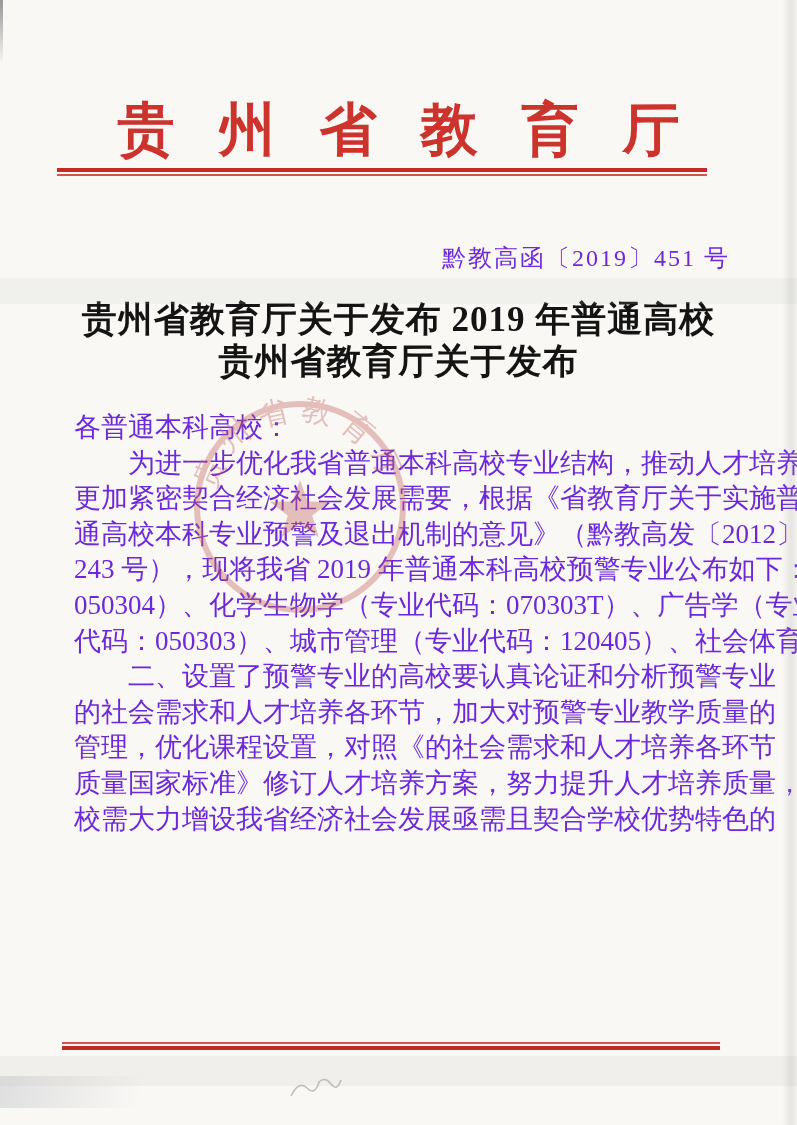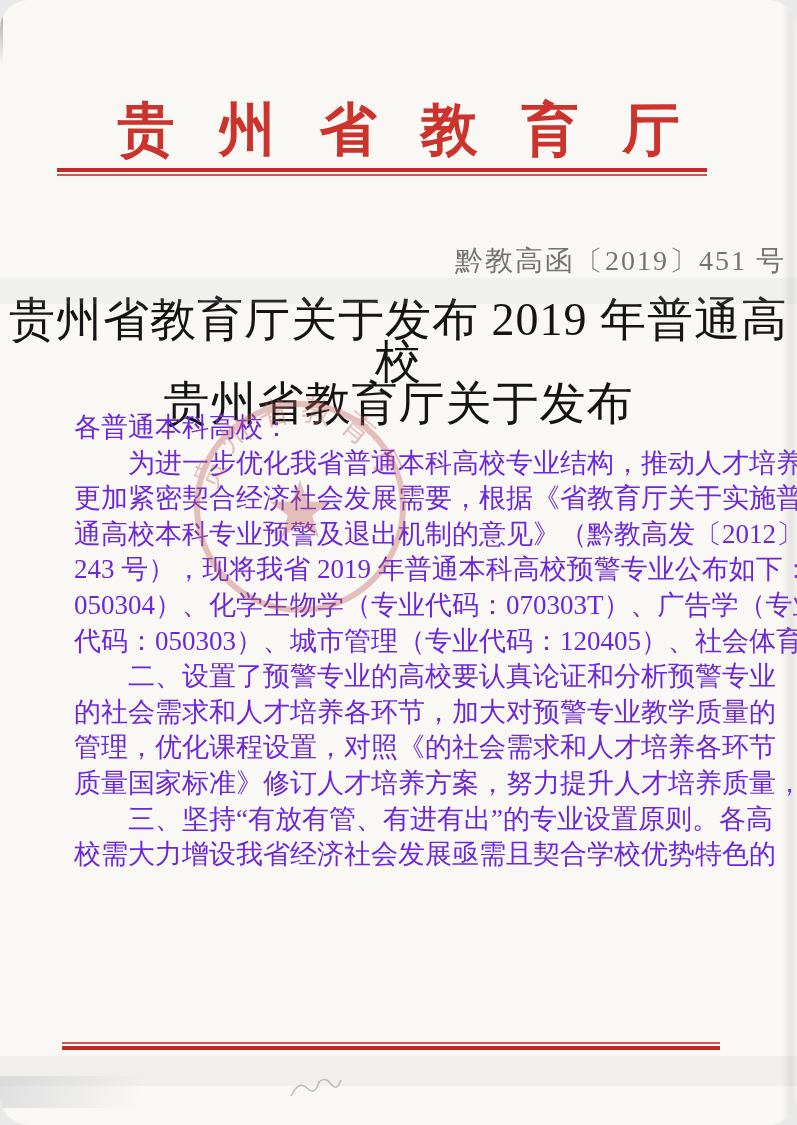--- a/index.html
+++ b/index.html
@@ -2,44 +2,43 @@
 <html><head>
 <meta charset="utf-8">
 <style>
   html,body{margin:0;padding:0;background:#e9e9e9;}
   .page{
     position:relative;
     width:797px;height:1125px;
     background:#f9f8f5;
     overflow:hidden;
     font-family:"Liberation Serif", serif;
-    border-radius:29px;
   }
   
   .letterhead{
     position:absolute;top:92px;left:0;width:100%;
     text-align:center;
     font-size:57px;font-weight:700;
     letter-spacing:44px;padding-left:44px;box-sizing:border-box;
     white-space:nowrap;
   }
   .header-rule{position:absolute;top:168px;left:57px;width:650px;}
   .header-rule .thick{height:4px;}
   .header-rule .gap{height:2px;}
   .header-rule .thin{height:2px;}
   
   .doc-number{
-    position:absolute;top:242px;left:455px;
-    font-size:28px;color:#737373;letter-spacing:2px;white-space:nowrap;
+    position:absolute;top:242px;left:442px;
+    font-size:24px;color:#6d28d9;letter-spacing:2px;white-space:nowrap;
   }
   
   .doc-title{
     position:absolute;top:299px;left:0;width:100%;
-    text-align:center;font-size:46px;line-height:42px;
-    font-weight:400;color:#141414;letter-spacing:1px;
+    text-align:center;font-size:35px;line-height:42px;
+    font-weight:700;color:#141414;letter-spacing:1px;
   }
   
   .body-text{
     position:absolute;top:410px;left:74px;width:660px;
     font-size:27px;line-height:35.6px;color:#6d28d9;
   }
   .body-text .bodyline{white-space:nowrap;}
   
   .seal{
     position:absolute;left:185px;top:392px;width:230px;height:230px;
@@ -112,21 +111,20 @@
 
       <div class="bodyline">　　二、设置了预警专业的高校要认真论证和分析预警专业</div>
 
       <div class="bodyline">的社会需求和人才培养各环节，加大对预警专业教学质量的</div>
 
       <div class="bodyline">管理，优化课程设置，对照《的社会需求和人才培养各环节</div>
 
       <div class="bodyline">质量国家标准》修订人才培养方案，努力提升人才培养质量，</div>
 
 
-      <div class="bodyline">　　三、坚持“有放有管、有进有出”的专业设置原则。各高</div>
 
       <div class="bodyline">校需大力增设我省经济社会发展亟需且契合学校优势特色的</div>
     </div>
 
   <svg class="seal" viewBox="0 0 230 230" width="230" height="230">
     <circle cx="115" cy="115" r="103" fill="none" stroke="#c4615c" stroke-width="6"></circle>
     <path id="sealArc" d="M 28 115 A 87 87 0 0 1 202 115" fill="none"></path>
     <text fill="#c4615c" font-size="30" font-family="Liberation Serif, serif" letter-spacing="10">
       <textPath href="#sealArc" startOffset="50%" text-anchor="middle">贵州省教育厅</textPath>
     </text>

